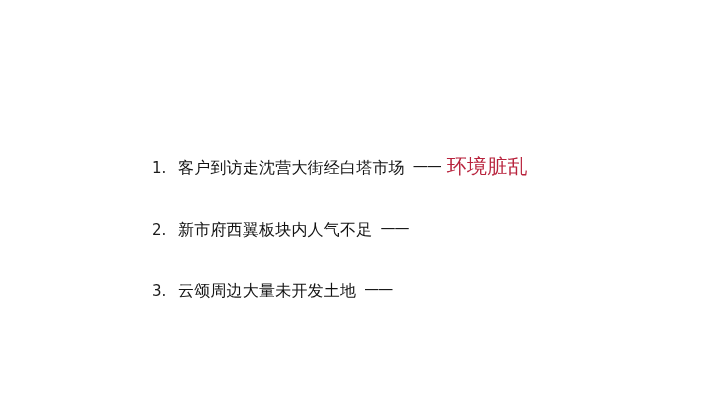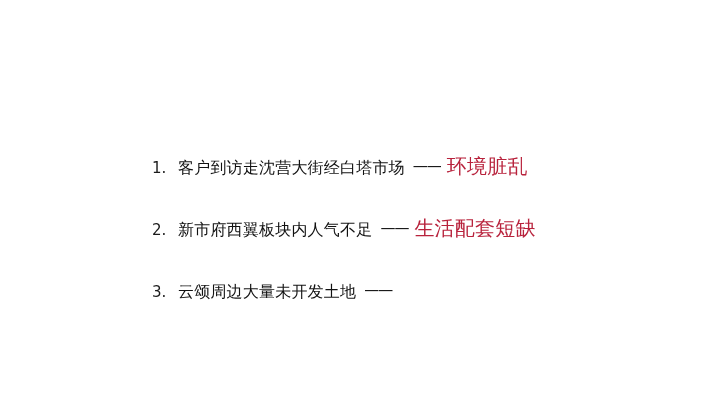--- a/index.html
+++ b/index.html
@@ -72,21 +72,20 @@
       <span class="num">1.</span>
       <span class="main-text">客户到访走沈营大街经白塔市场</span>
       <span class="dash">——</span>
       <span class="accent-text">环境脏乱</span>
     </div>
 
     <div class="item">
       <span class="num">2.</span>
       <span class="main-text">新市府西翼板块内人气不足</span>
       <span class="dash">——</span>
-      <span class="accent-text">生活配套短缺</span>
     </div>
 
     <div class="item">
       <span class="num">3.</span>
       <span class="main-text">云颂周边大量未开发土地</span>
       <span class="dash">——</span>
     </div>
 
   </div>
 </div>

